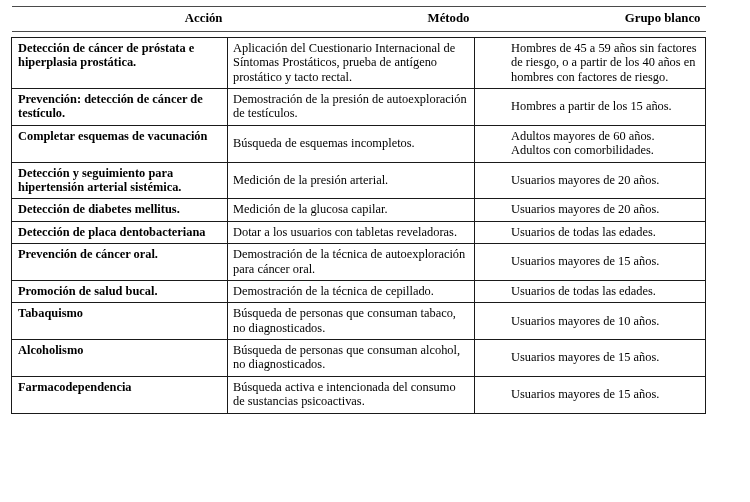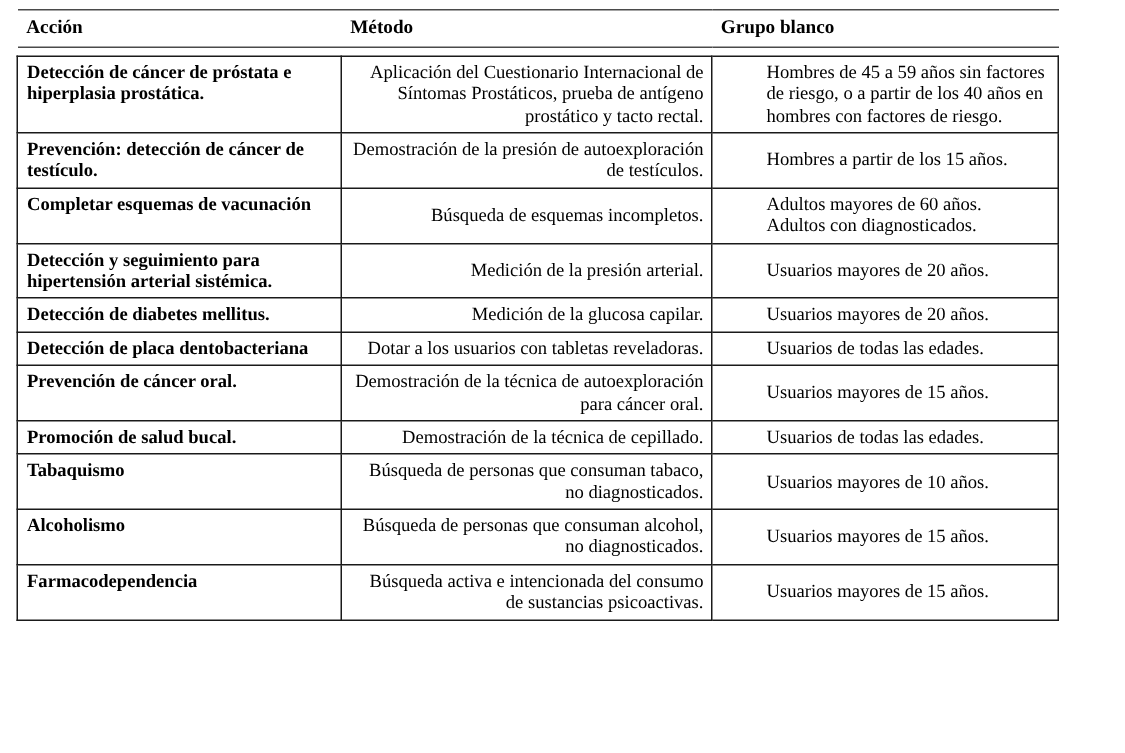--- a/index.html
+++ b/index.html
@@ -41,21 +41,21 @@
   table.prev-table col.c-accion   { width: 216px; }
   table.prev-table col.c-metodo   { width: 247px; }
   table.prev-table col.c-grupo    { width: 231px; }
 
   
   thead tr.head-row th {
     border: 0;
     border-top: 1.6px solid #4a4a4a;
     border-bottom: 1.6px solid #4a4a4a;
     padding: 4px 5px 5px 5px;
-    text-align: left;
+    text-align: right;
     vertical-align: bottom;
     font-weight: bold;
     font-size: 12.8px;
     white-space: nowrap;
   }
   thead tr.head-row th.h-accion { padding-left: 6px; }
   thead tr.head-row th.h-metodo { padding-left: 6px; }
   thead tr.head-row th.h-grupo  { padding-left: 6px; margin-left: 40px; }
 
   
@@ -73,21 +73,20 @@
     padding: 3px 5px 4px 5px;
     vertical-align: top;
     margin-top: 14px;
   }
   tbody tr.data-row td.col-accion {
     font-weight: bold;
     padding-left: 6px;
   }
   tbody tr.data-row td.col-metodo {
     font-weight: normal;
-    text-align: right;
   }
   tbody tr.data-row td.col-grupo {
     font-weight: normal;
     padding-left: 36px;
   }
   
   tbody tr.data-row td.vmid { vertical-align: middle; }
 
   .cell-line { display: block; }
 </style>
@@ -123,21 +122,21 @@
           <tr class="data-row">
             <td class="col-accion">Prevención: detección de cáncer de testículo.</td>
             <td class="col-metodo">Demostración de la presión de autoexploración de testículos.</td>
             <td class="col-grupo vmid">Hombres a partir de los 15 años.</td>
           </tr>
           <tr class="data-row">
             <td class="col-accion">Completar esquemas de vacunación</td>
             <td class="col-metodo vmid">Búsqueda de esquemas incompletos.</td>
             <td class="col-grupo">
               <span class="cell-line">Adultos mayores de 60 años.</span>
-              <span class="cell-line">Adultos con diagnosticados.</span>
+              <span class="cell-line">Adultos con comorbilidades.</span>
             </td>
           </tr>
           <tr class="data-row">
             <td class="col-accion">Detección y seguimiento para hipertensión arterial sistémica.</td>
             <td class="col-metodo vmid">Medición de la presión arterial.</td>
             <td class="col-grupo vmid">Usuarios mayores de 20 años.</td>
           </tr>
           <tr class="data-row">
             <td class="col-accion">Detección de diabetes mellitus.</td>
             <td class="col-metodo vmid">Medición de la glucosa capilar.</td>

